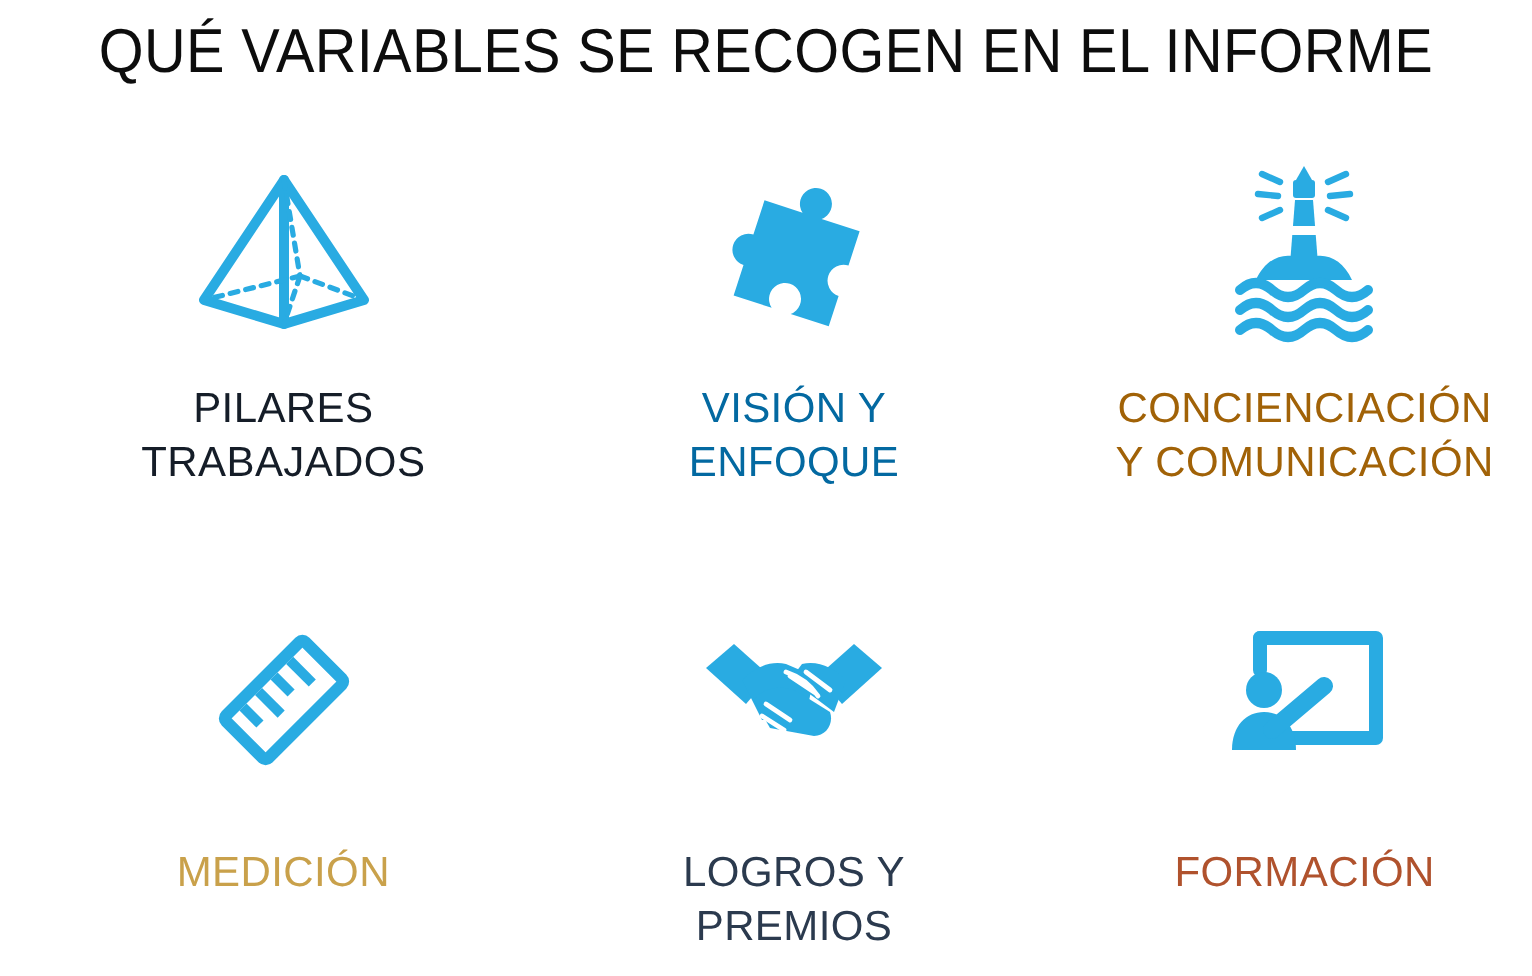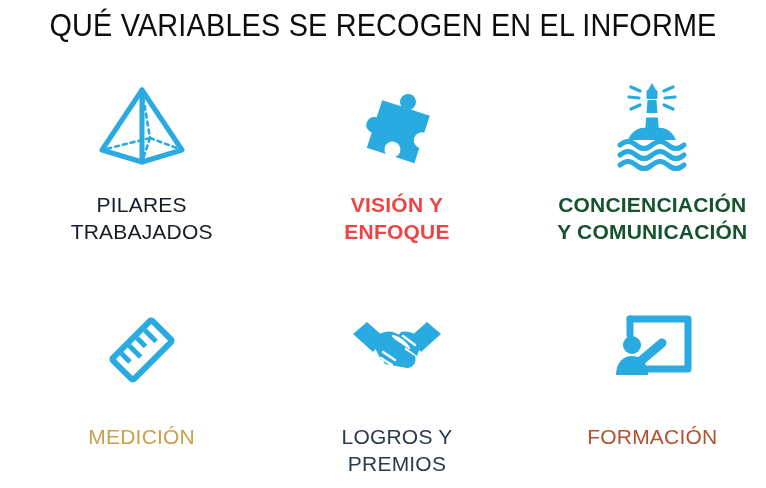--- a/index.html
+++ b/index.html
@@ -69,22 +69,22 @@
     text-align: center;
     font-family: "Liberation Sans", sans-serif;
     font-size: 21px;
     font-weight: 400;
     line-height: 1.28;
     letter-spacing: 0.2px;
     white-space: pre-line;
   }
   .cell.row2 .label { margin-top: 26px; }
   .lbl-pilares      { color: #151d28; }
-  .lbl-vision       { color: #ef4444; font-weight: bold; }
-  .lbl-concienciacion { color: #14532d; font-weight: bold; }
+  .lbl-vision       { color: #0369a1; }
+  .lbl-concienciacion { color: #a16207; }
   .lbl-medicion     { color: #c9a14b; text-align: right; }
   .lbl-formacion    { color: #b0522d; }
   .lbl-logros       { color: #2b3a4e; }
 </style>
 </head>
 <body>
 
 <div class="page">
 
   <div class="title">QUÉ VARIABLES SE RECOGEN EN EL INFORME</div>

